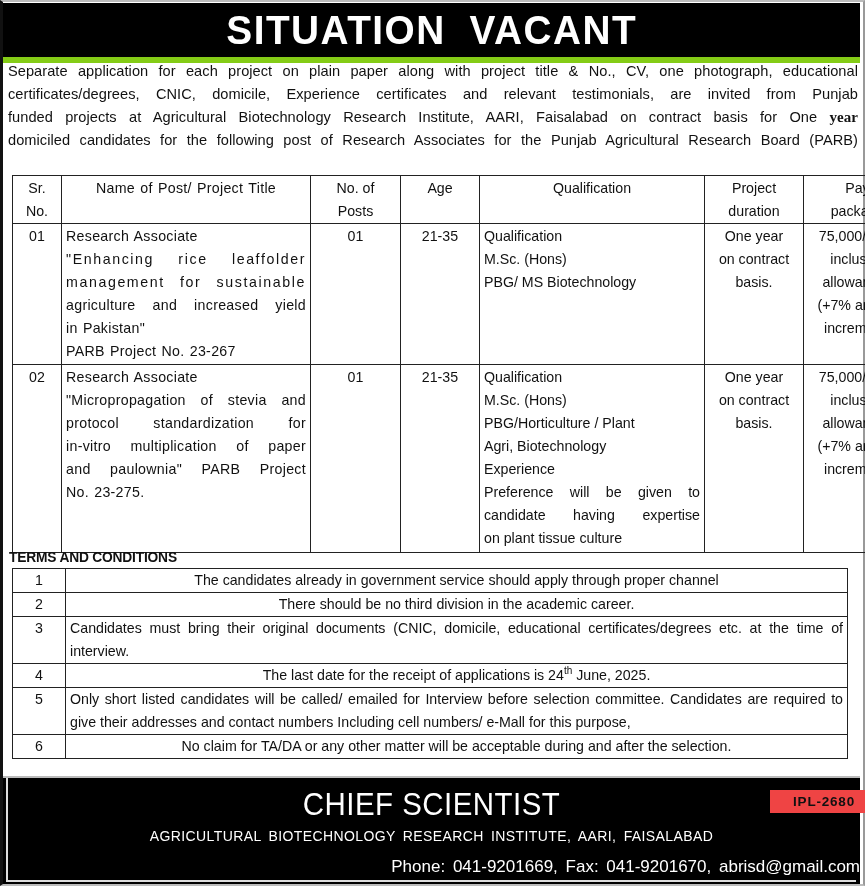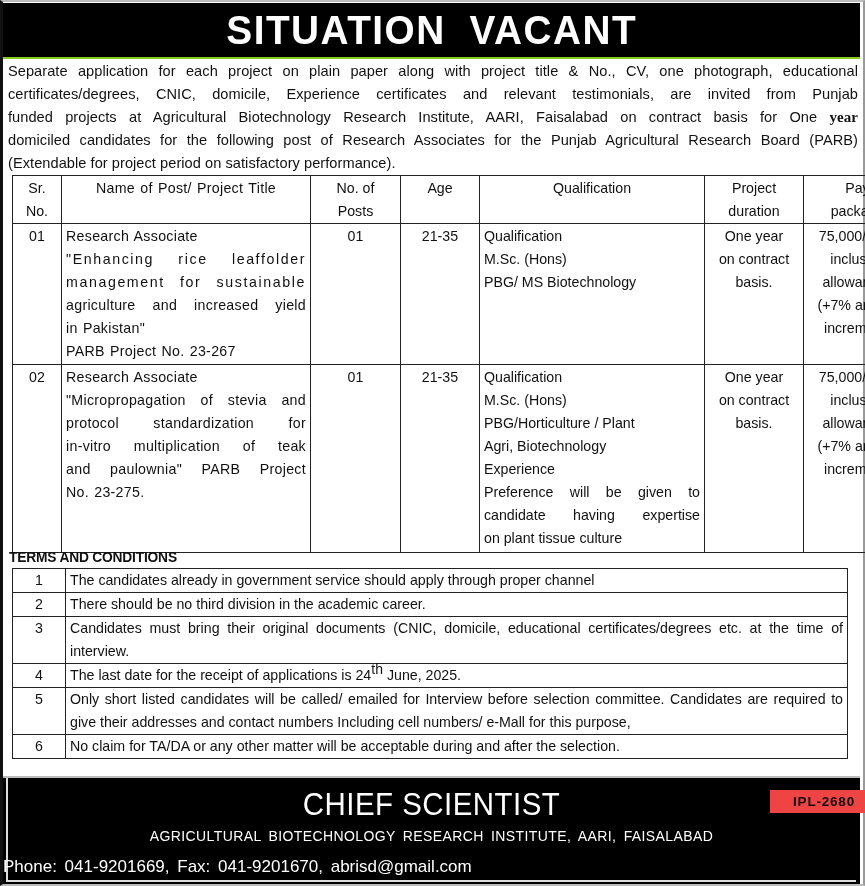--- a/index.html
+++ b/index.html
@@ -26,21 +26,21 @@
       border-bottom: 2px solid #bbb;
     }
     .header-band {
       position: absolute;
       left: 3px; top: 3px;
       width: 857px; height: 54px;
       background: #000;
       display: flex;
       align-items: center;
       justify-content: center;
-      border-bottom: 2px solid #84cc16;
+      border-bottom: 6px solid #84cc16;
     }
     .header-title {
       color: #fff;
       font-family: "Liberation Sans", sans-serif;
       font-weight: bold;
       font-size: 40px;
       letter-spacing: 1.5px;
       word-spacing: 12px;
       transform: scaleX(0.97);
     }
@@ -119,23 +119,23 @@
       font-family: "Liberation Sans", sans-serif;
       font-size: 14.2px;
       line-height: 23px;
     }
     .terms-table td {
       border: 1.3px solid #222;
       vertical-align: top;
       padding: 0 4px;
     }
     .terms-table td.t-num { width: 44px; text-align: center; }
-    .terms-table td.t-text { text-align: left; }
+    .terms-table td.t-text { text-align: center; }
     .terms-table td.t-text.just { text-align: justify; }
-    sup { font-size: 14px; line-height: 0; vertical-align: 6px; }
+    sup { font-size: 10px; line-height: 0; vertical-align: 6px; }
 
     .footer-band {
       position: absolute;
       left: 3px; top: 776px;
       width: 857px; height: 108px;
       background: #000;
       color: #fff;
       box-sizing: border-box;
       border-top: 2px solid #bbb;
     }
@@ -163,21 +163,21 @@
       position: absolute;
       left: 0; right: 0; top: 50px;
       text-align: center;
       font-size: 14px;
       letter-spacing: 0.4px;
       word-spacing: 3px;
     }
     .contact {
       position: absolute;
       left: 0; right: 0; top: 79px;
-      text-align: left;
+      text-align: right;
       font-size: 17px;
       word-spacing: 3px;
     }
     .ipl-badge {
       position: absolute;
       left: 767px; top: 12px;
       width: 108px; height: 23px;
       background: #ef4444;
       color: #111;
       font-weight: bold;
@@ -195,21 +195,20 @@
 
 <div class="header-band">
   <span class="header-title">SITUATION  VACANT</span>
 </div>
 
 <div class="intro">
   <span class="jl">Separate application for each project on plain paper along with project title &amp; No., CV, one photograph, educational</span>
   <span class="jl">certificates/degrees, CNIC, domicile, Experience certificates and relevant testimonials, are invited from Punjab</span>
   <span class="jl"><span>funded projects at Agricultural Biotechnology Research Institute, AARI, Faisalabad on contract basis for One</span> <span class="yr">year</span></span>
   <span class="jl">domiciled candidates for the following post of Research Associates for the Punjab Agricultural Research Board (PARB)</span>
-  <span class="line intro-last">(Extendable for project period on satisfactory  performance).</span>
 </div>
 
 <table class="posts-table">
   <thead>
     <tr>
       <th class="c-sr">
         <span class="line">Sr.</span>
         <span class="line">No.</span>
       </th>
       <th class="c-name" style="text-align:center">Name of Post/ Project Title</th>
@@ -259,21 +258,21 @@
         <span class="line">(+7% annual</span>
         <span class="line">increment)</span>
       </td>
     </tr>
     <tr class="row2">
       <td class="c-sr">02</td>
       <td class="c-name">
         <span class="line">Research  Associate</span>
         <span class="jl">"Micropropagation of stevia and</span>
         <span class="jl">protocol standardization for</span>
-        <span class="jl">in-vitro multiplication of teak</span>
+        <span class="jl">in-vitro multiplication of paper</span>
         <span class="jl">and paulownia" PARB Project</span>
         <span class="line">No. 23-275.</span>
       </td>
       <td class="c-posts">01</td>
       <td class="c-age">21-35</td>
       <td class="c-qual">
         <span class="line">Qualification</span>
         <span class="line">M.Sc.  (Hons)</span>
         <span class="line">PBG/Horticulture  /  Plant</span>
         <span class="line">Agri,  Biotechnology</span>

